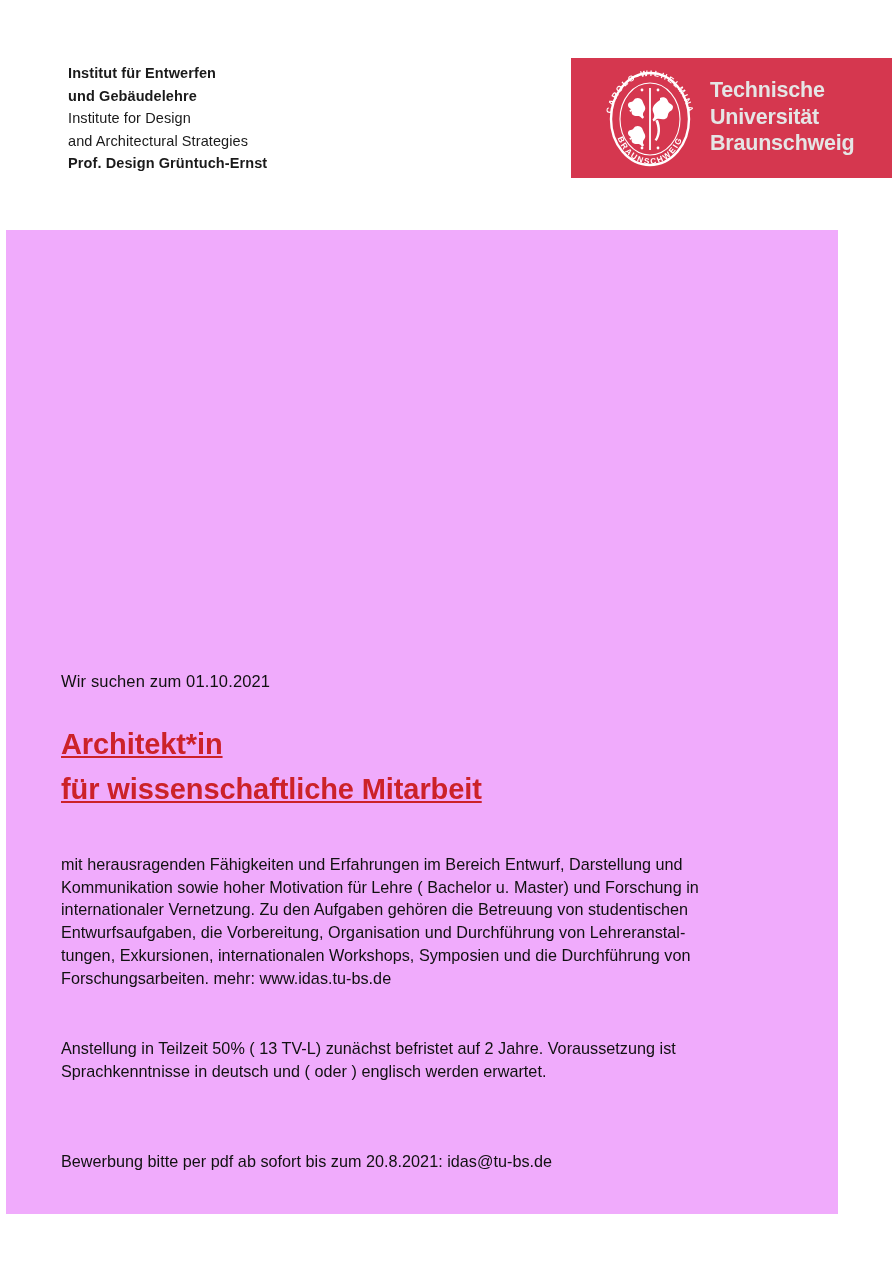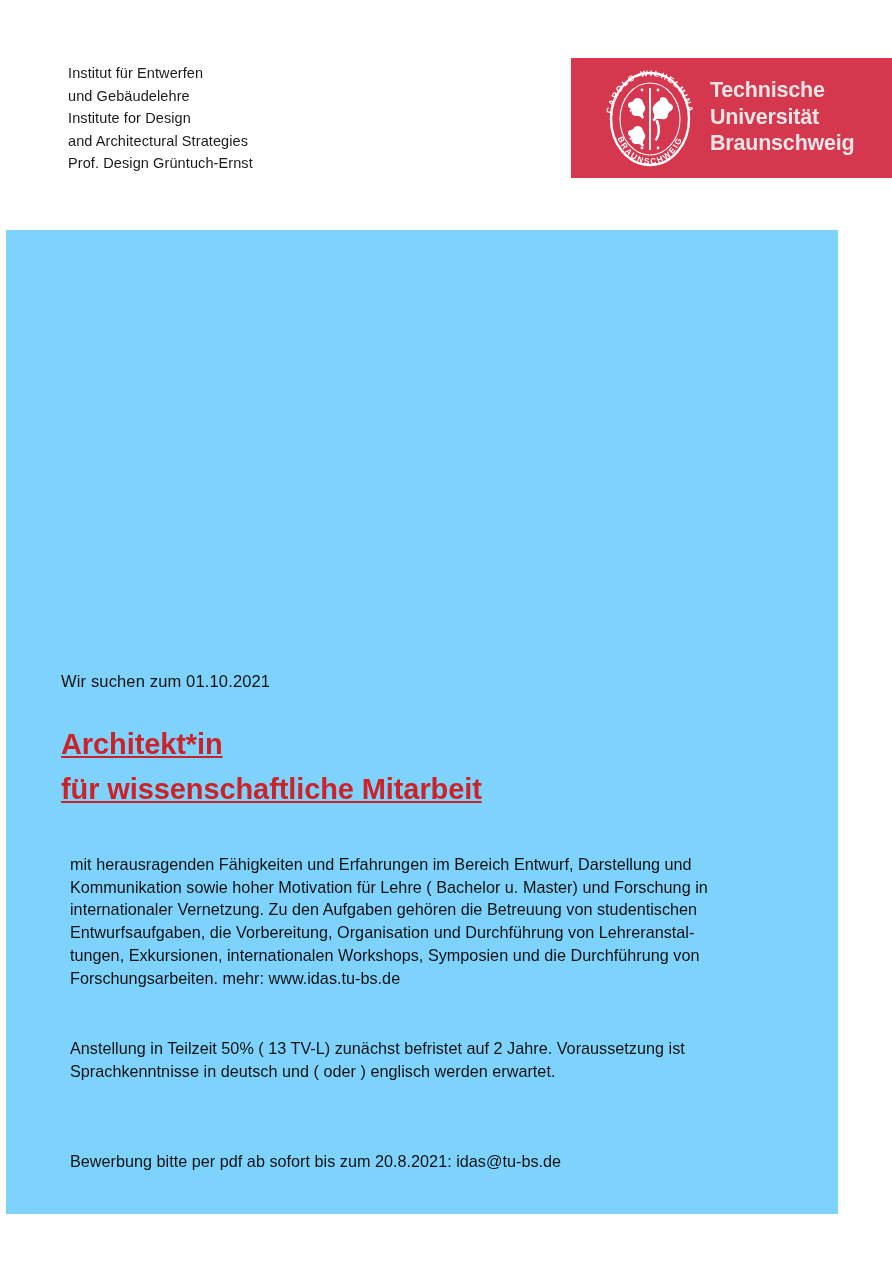--- a/index.html
+++ b/index.html
@@ -33,21 +33,21 @@
     width: 420px;
   }
   .institute-line {
     font-size: 14.5px;
     line-height: 22.5px;
     color: #1a1a1a;
     letter-spacing: 0.1px;
     white-space: nowrap;
   }
   .institute-line.bold {
-    font-weight: normal;
+    font-weight: bold;
   }
 
   
   .tu-logo {
     position: absolute;
     left: 571px;
     top: 58px;
     width: 321px;
     height: 120px;
     background: #d5374f;
@@ -72,21 +72,21 @@
   }
   .tu-wordmark div { white-space: nowrap; }
 
   
   .blue-panel {
     position: absolute;
     left: 6px;
     top: 230px;
     width: 832px;
     height: 984px;
-    background: #7dd3fc;
+    background: #f0abfc;
   }
 
   .content {
     position: absolute;
     left: 55px;
     top: 0;
     width: 755px;
   }
 
   .kicker {
@@ -113,21 +113,20 @@
   }
   .headline div { white-space: nowrap; }
 
   .para {
     position: absolute;
     left: 0;
     color: #111111;
     font-size: 16.2px;
     line-height: 22.7px;
     letter-spacing: 0.02px;
-    margin-left: 9px;
   }
   .para div { white-space: nowrap; }
 
   .para-duties { top: 623px; }
   .para-terms  { top: 807px; }
   .para-apply  { top: 920px; }
 </style>
 </head>
 <body>
 

